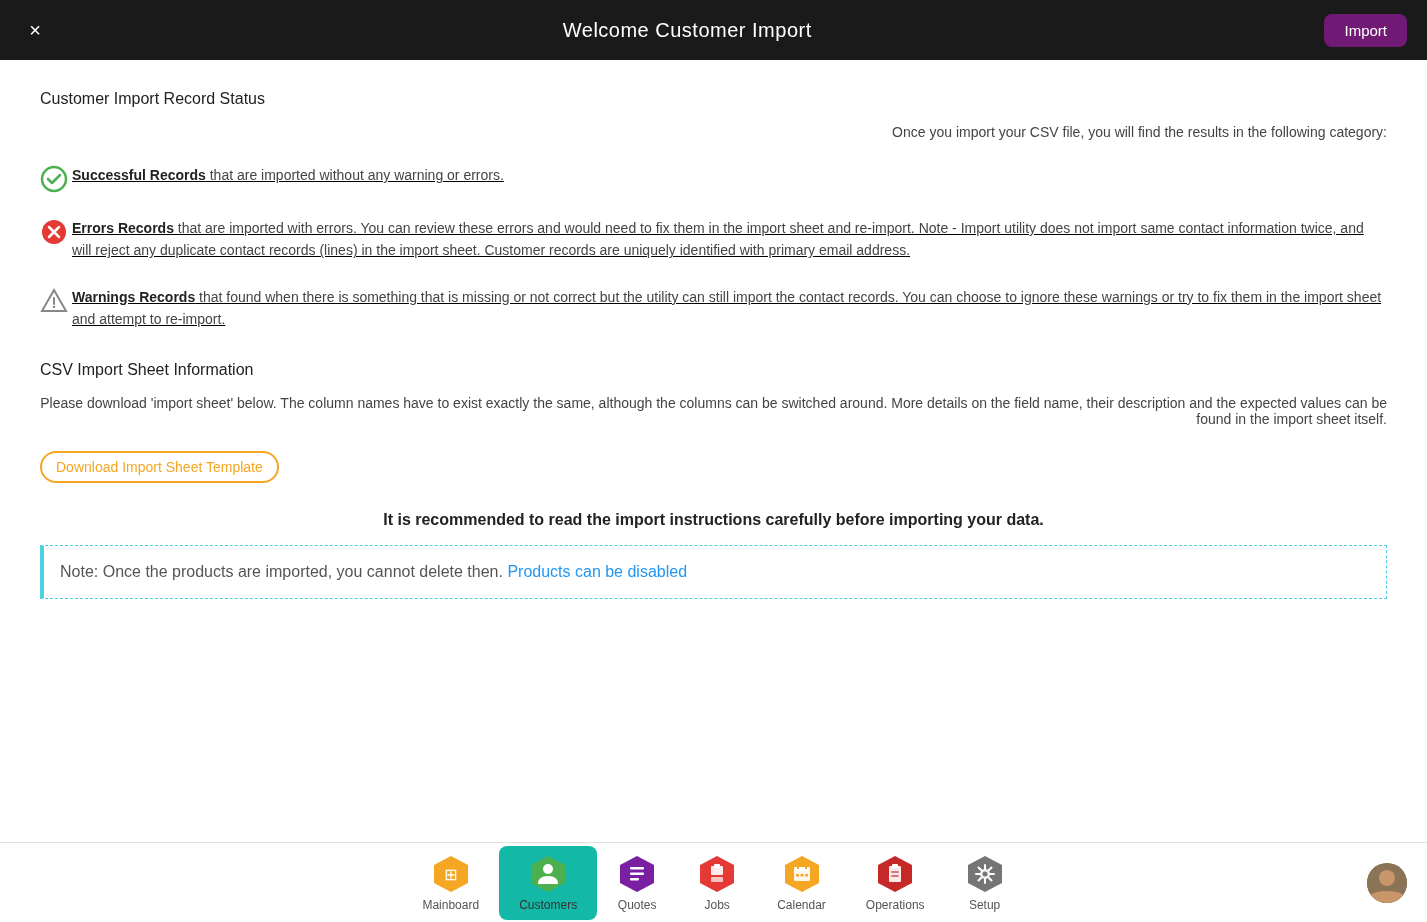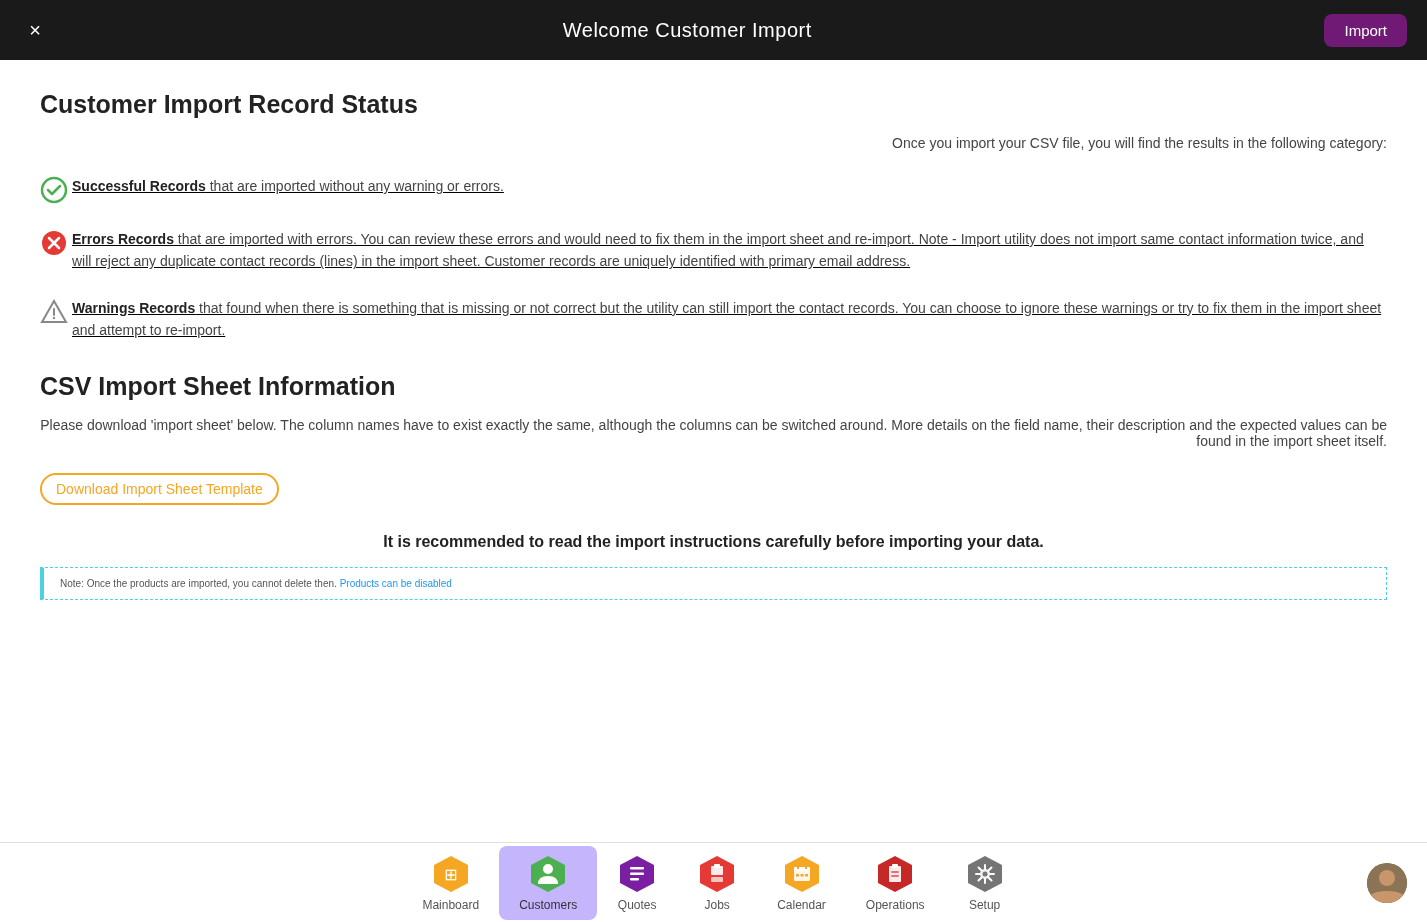--- a/index.html
+++ b/index.html
@@ -45,22 +45,22 @@
     
     .main-content {
       flex: 1;
       background: white;
       overflow-y: auto;
       padding: 30px 40px;
       position: relative;
     }
 
     .section-title {
-      font-size: 25px;
-      font-weight: 700;
+      font-size: 16px;
+      font-weight: 400;
       color: #222;
       margin-bottom: 16px;
     }
 
     .intro-text {
       font-size: 14px;
       color: #444;
       margin-bottom: 24px;
       text-align: right;
     }
@@ -111,22 +111,22 @@
       font-size: 16px;
       font-weight: 700;
       color: #222;
       margin-bottom: 16px;
       text-align: center;
     }
 
     .note-box {
       border: 1.5px dashed #4dd0e1;
       border-left: 4px solid #4dd0e1;
-      padding: 8px 16px;
-      font-size: 10px;
+      padding: 14px 16px;
+      font-size: 16px;
       color: #555;
       line-height: 1.5;
       margin-top: 8px;
     }
 
     .note-box a {
       color: #2196F3;
       text-decoration: none;
     }
 
@@ -158,21 +158,21 @@
       display: flex;
       flex-direction: column;
       align-items: center;
       gap: 4px;
       padding: 8px 20px;
       cursor: pointer;
       min-width: 80px;
     }
 
     .nav-item.active {
-      background: #c4b5fd;
+      background: #14b8a6;
       border-radius: 8px;
     }
 
     .nav-label {
       font-size: 12px;
       color: #555;
     }
 
     .nav-item.active .nav-label {
       color: #333;

